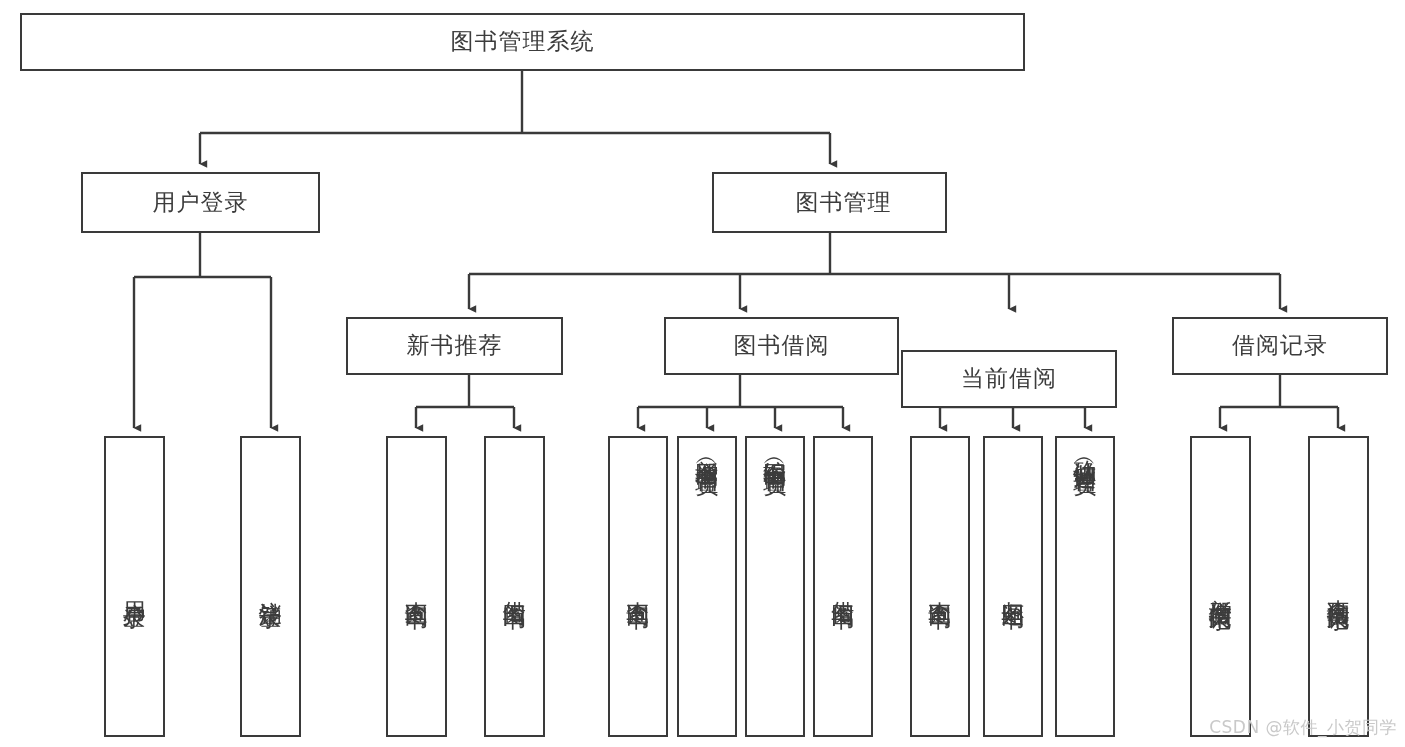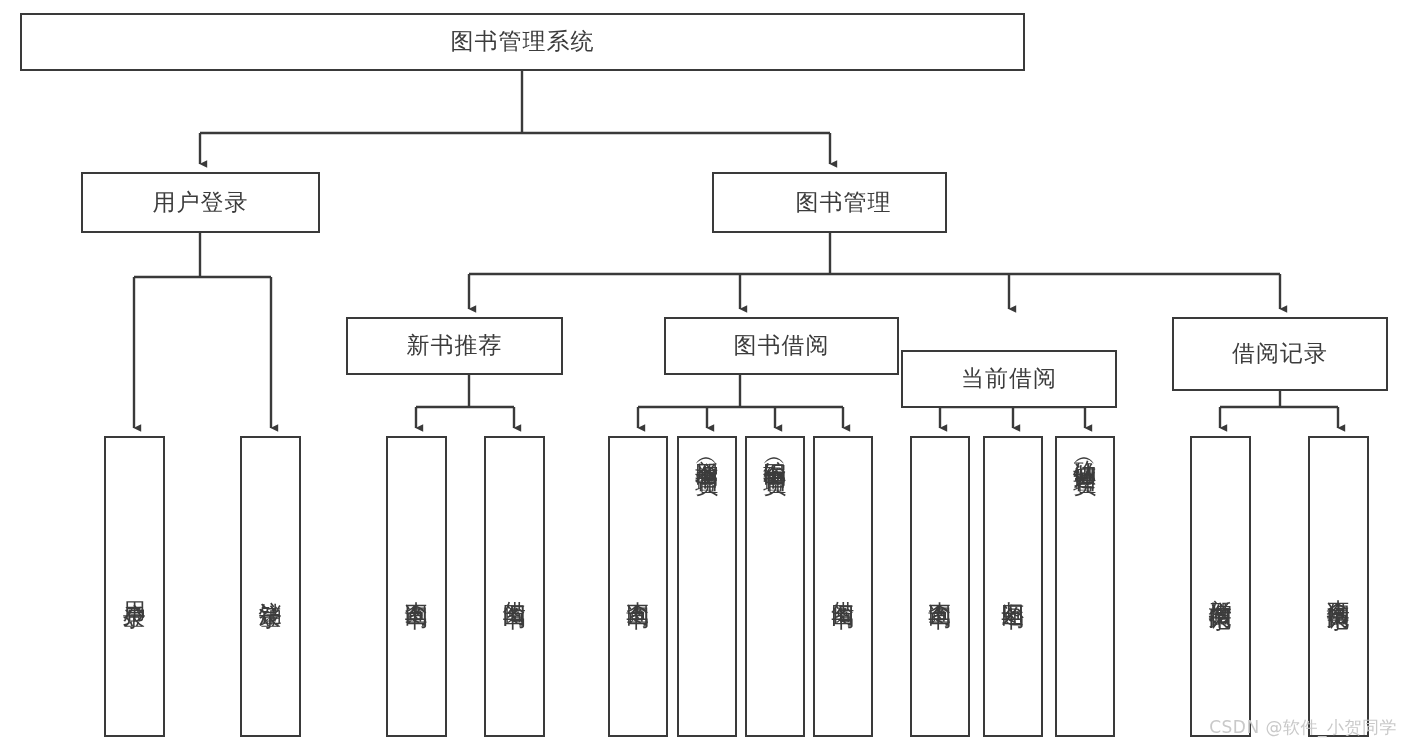--- a/index.html
+++ b/index.html
@@ -150,21 +150,21 @@
 
   <div class="node-box" id="node-l2-0" style="left: 346px; top: 317px; width: 217px; height: 58px;">
     <span class="node-label-h">新书推荐</span>
   </div>
   <div class="node-box" id="node-l2-1" style="left: 642px; top: 317px; width: 235px; height: 58px; margin-left: 22px;">
     <span class="node-label-h">图书借阅</span>
   </div>
   <div class="node-box" id="node-l2-2" style="left: 901px; top: 317px; width: 216px; height: 58px; margin-top: 33px;">
     <span class="node-label-h">当前借阅</span>
   </div>
-  <div class="node-box" id="node-l2-3" style="left: 1172px; top: 317px; width: 216px; height: 74px;">
+  <div class="node-box" id="node-l2-3" style="left: 1172px; top: 317px; width: 216px; height: 58px;">
     <span class="node-label-h">借阅记录</span>
   </div>
 
   <div class="leaf-box centered" id="leaf-0" style="left: 104px; top: 436px; width: 61px; height: 301px;">
     <span class="node-label-v">用户登录</span>
   </div>
   <div class="leaf-box centered" id="leaf-1" style="left: 240px; top: 436px; width: 61px; height: 301px;">
     <span class="node-label-v">注销登录</span>
   </div>
   <div class="leaf-box centered" id="leaf-2" style="left: 386px; top: 436px; width: 61px; height: 301px;">

